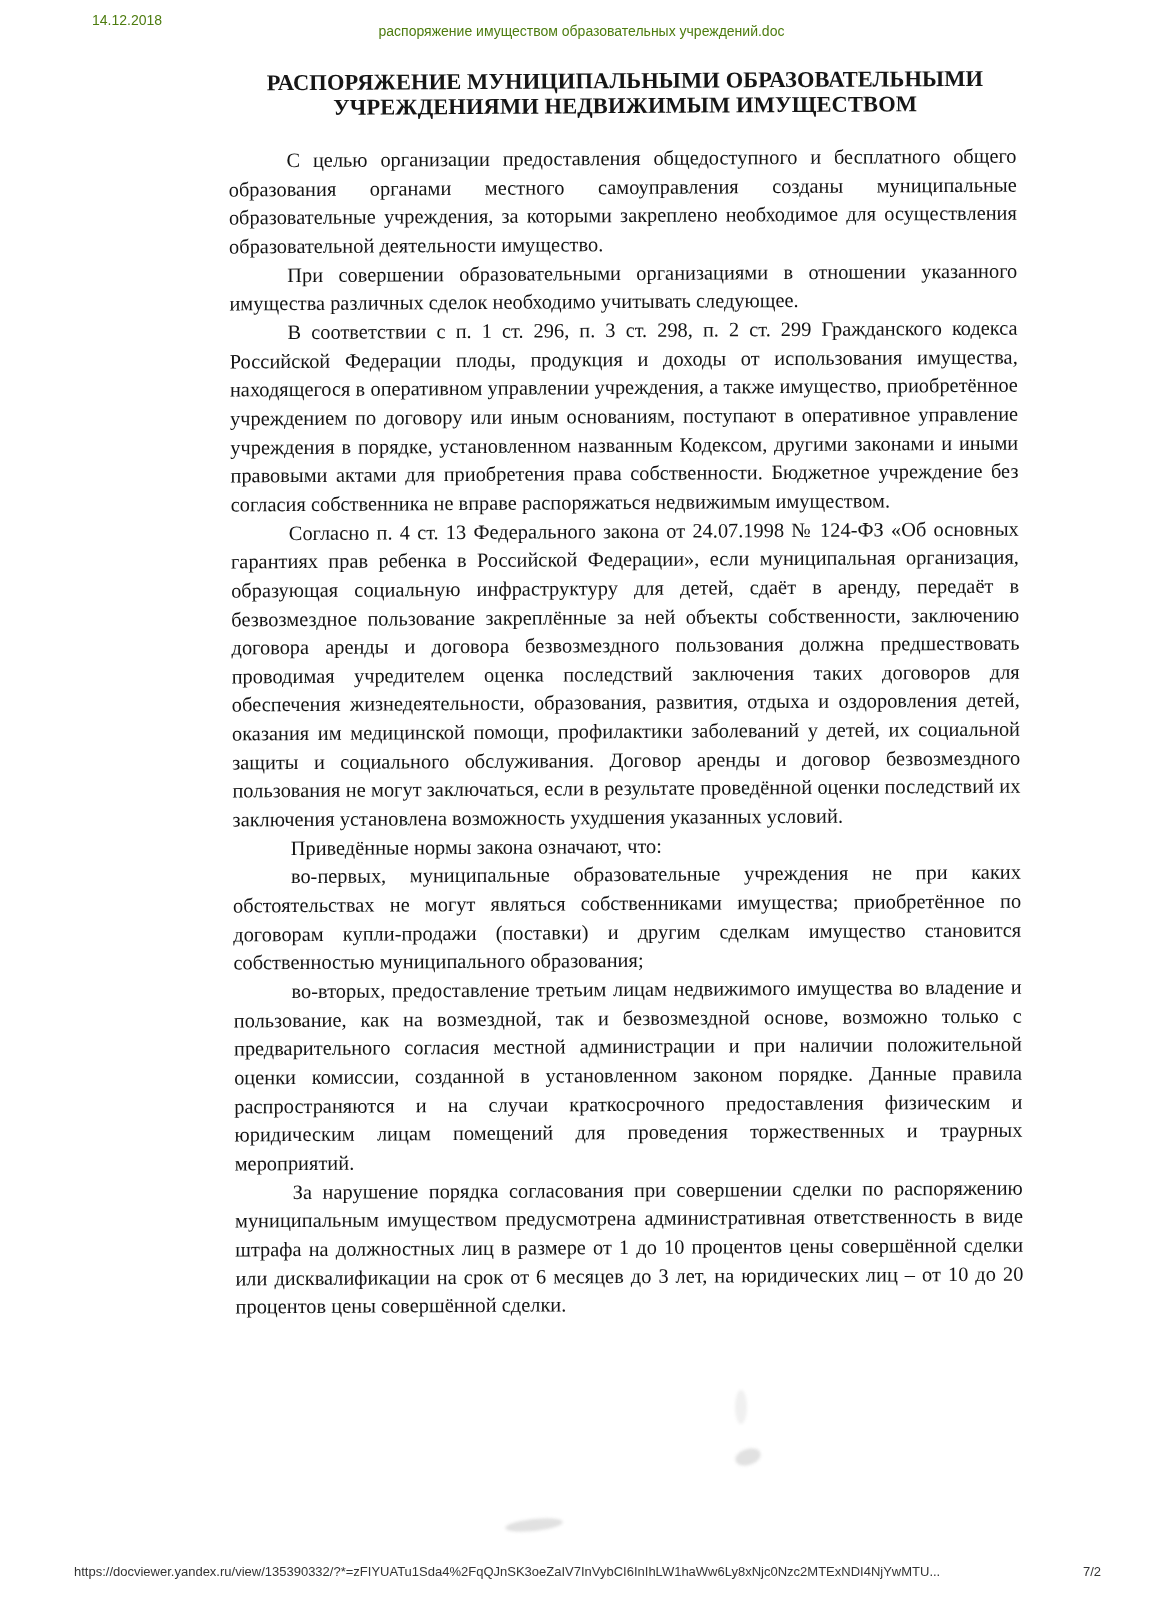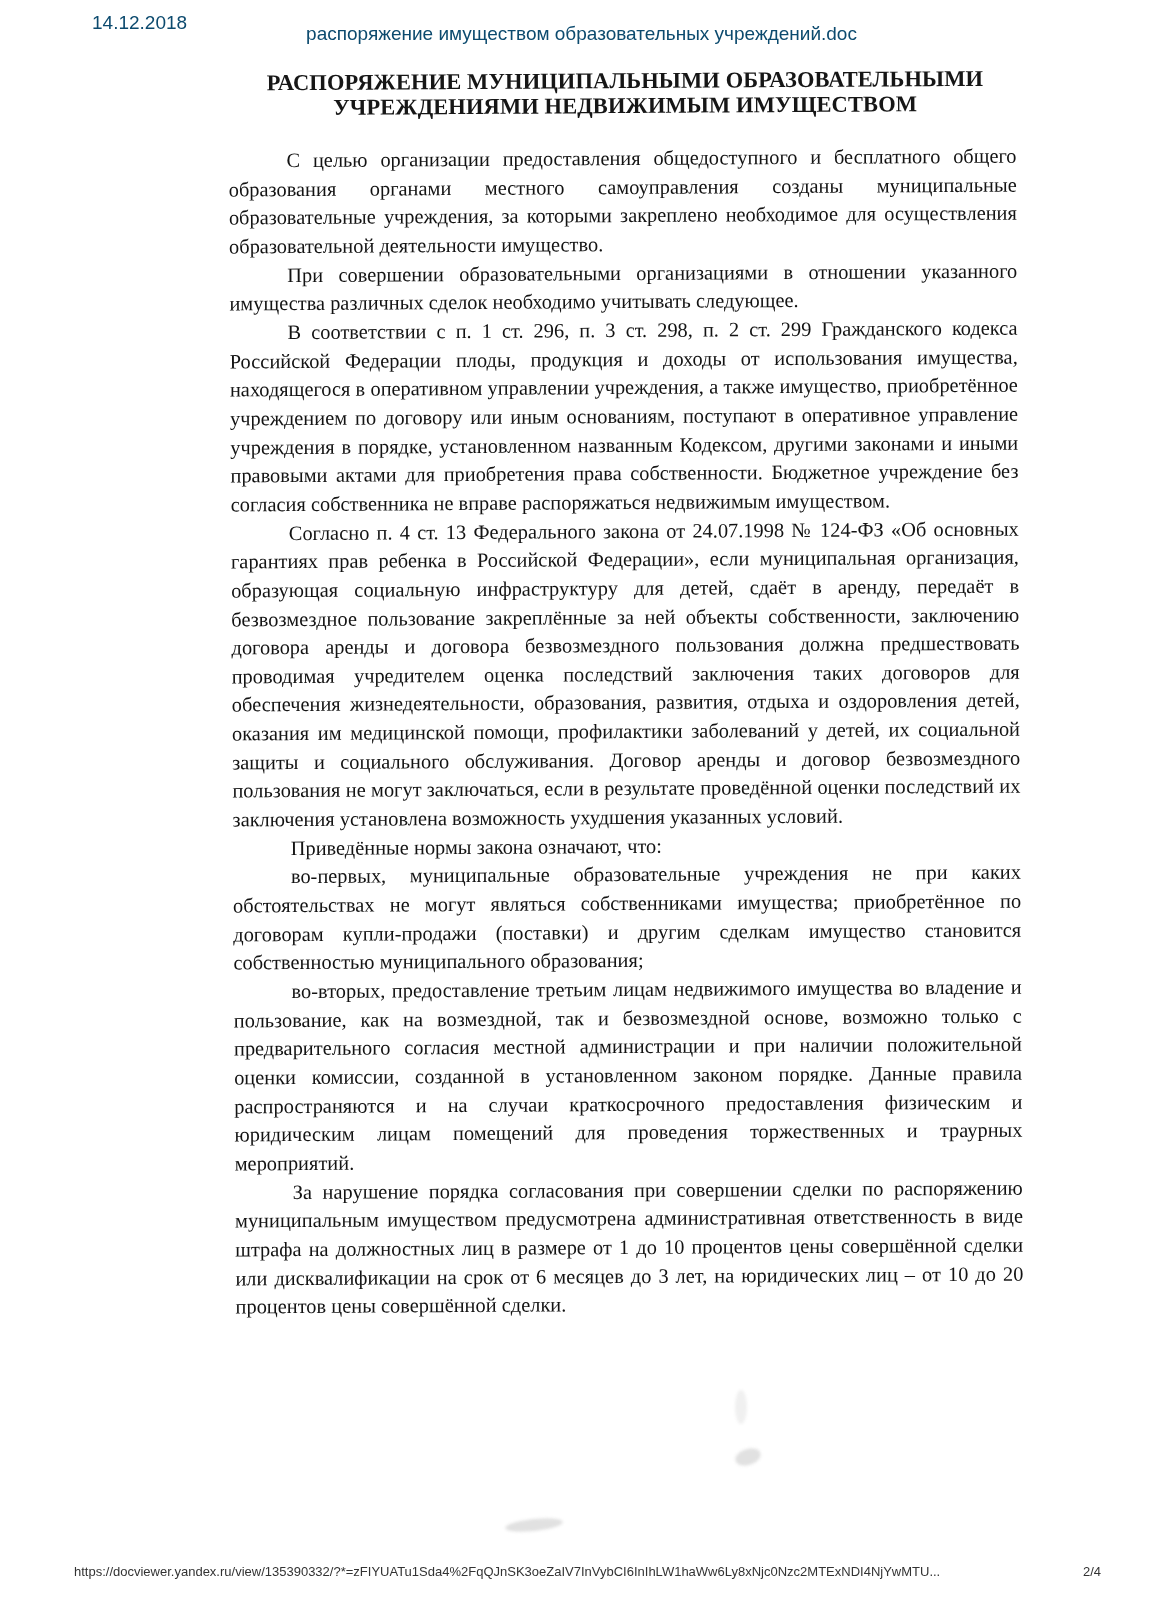--- a/index.html
+++ b/index.html
@@ -17,22 +17,22 @@
   }
 
   
   .print-header {
     position: absolute;
     top: 12px;
     left: 0;
     width: 100%;
     height: 20px;
     font-family: "Liberation Sans", sans-serif;
-    font-size: 19px;
-    color: #0c4a6e;
+    font-size: 14px;
+    color: #4d7c0f;
   }
   .print-header .ph-date {
     position: absolute;
     left: 92px;
     top: 0;
     white-space: nowrap;
   }
   .print-header .ph-title {
     position: absolute;
     left: 0;
@@ -144,14 +144,14 @@
     <p>За нарушение порядка согласования при совершении сделки по распоряжению муниципальным имуществом предусмотрена административная ответственность в виде штрафа на должностных лиц в размере от 1 до 10 процентов цены совершённой сделки или дисквалификации на срок от 6 месяцев до 3 лет, на юридических лиц – от 10 до 20 процентов цены совершённой сделки.</p>
   </div>
 
   <div class="smudge s1"></div>
   <div class="smudge s2"></div>
   <div class="smudge s3"></div>
 </div>
 
 <div class="print-footer">
   <span class="pf-url">https://docviewer.yandex.ru/view/135390332/?*=zFIYUATu1Sda4%2FqQJnSK3oeZaIV7InVybCI6InIhLW1haWw6Ly8xNjc0Nzc2MTExNDI4NjYwMTU...</span>
-  <span class="pf-page">2/4</span>
+  <span class="pf-page">7/2</span>
 </div>
 
 </body></html>

